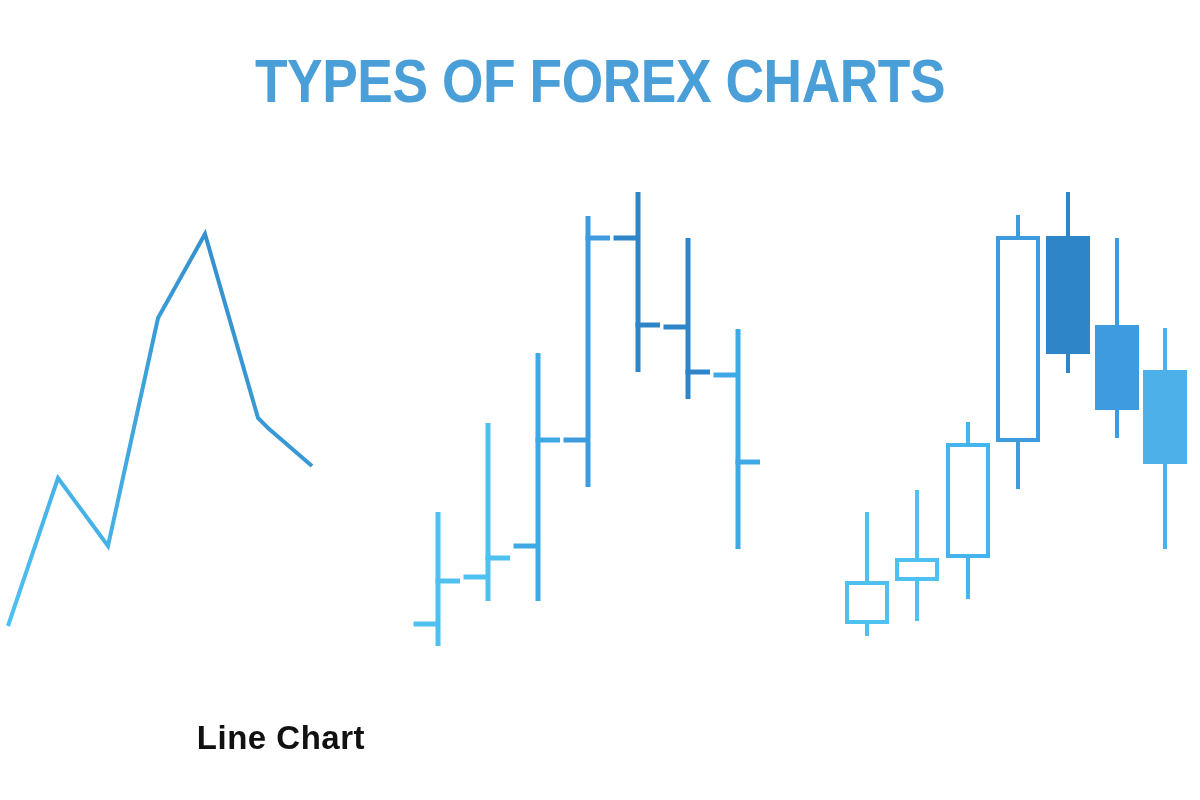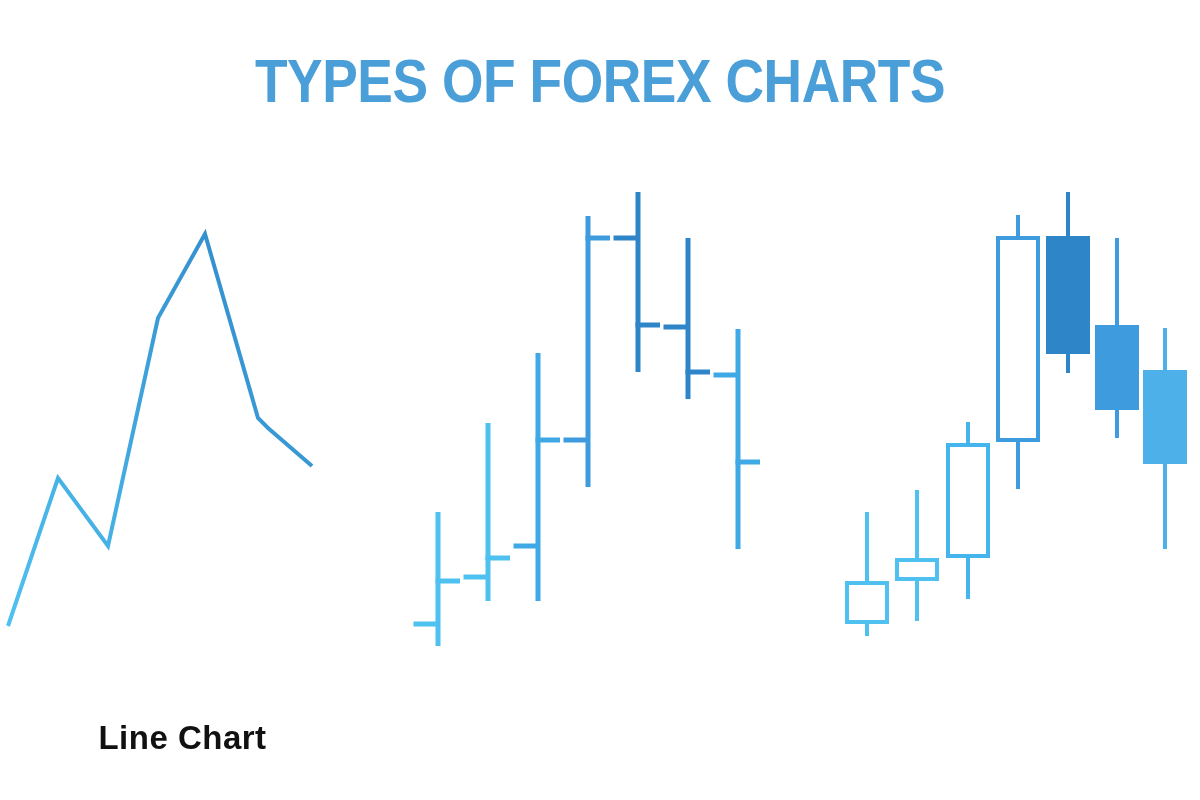--- a/index.html
+++ b/index.html
@@ -45,21 +45,21 @@
   #panel-candle { left: 800px; width: 400px; }
 
   .panel svg {
     position: absolute;
     left: 0;
     top: 0;
     display: block;
   }
   .caption {
     position: absolute;
-    text-align: center;
+    text-align: right;
     font-family: "Liberation Sans", sans-serif;
     font-weight: bold;
     color: #111111;
     font-size: 33px;
     line-height: 42px;
     letter-spacing: 0.5px;
   }
   #caption-line {
     left: 0px;
     top: 717px;

